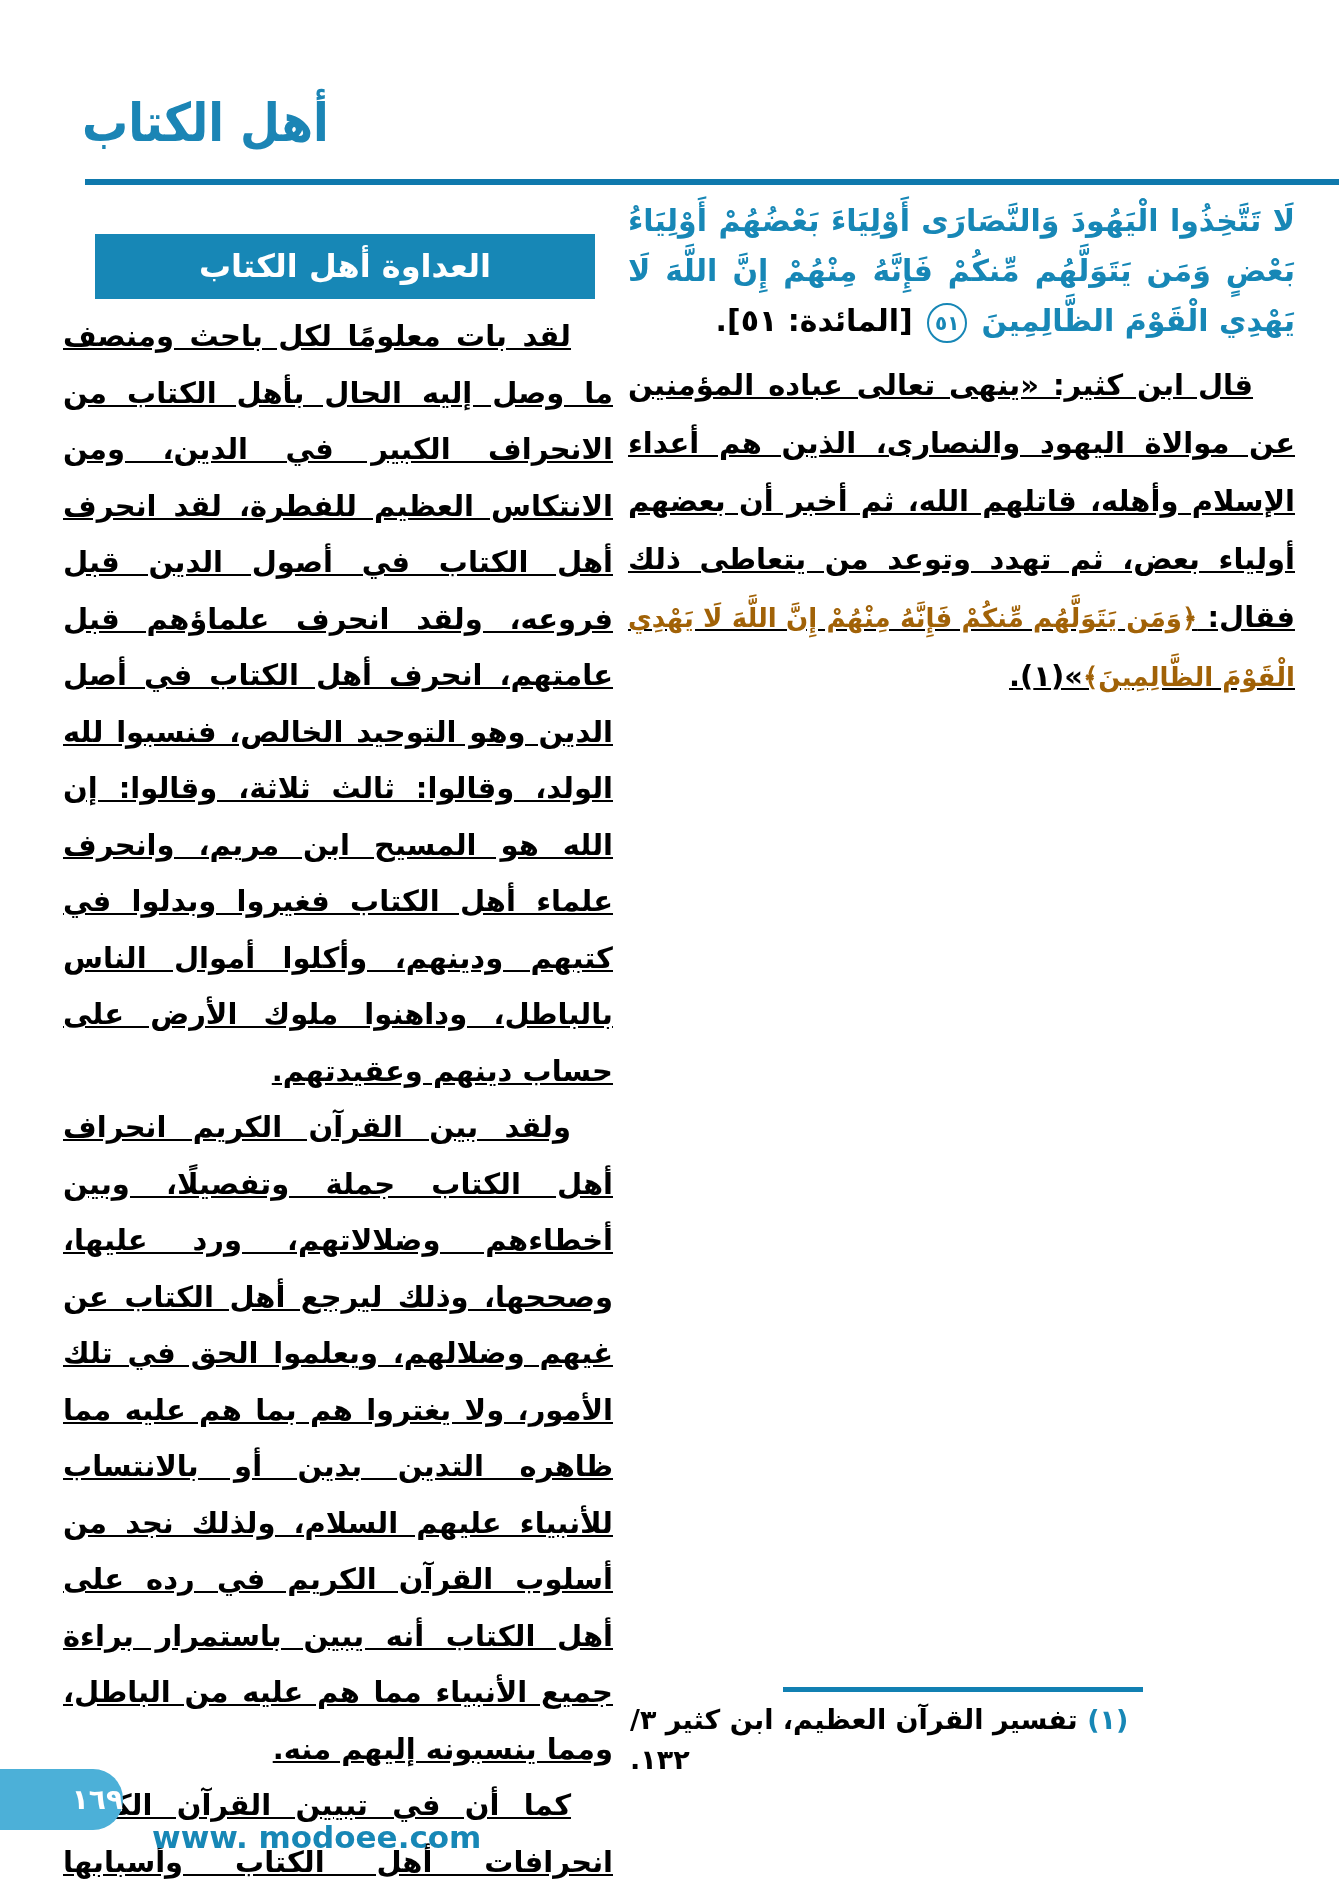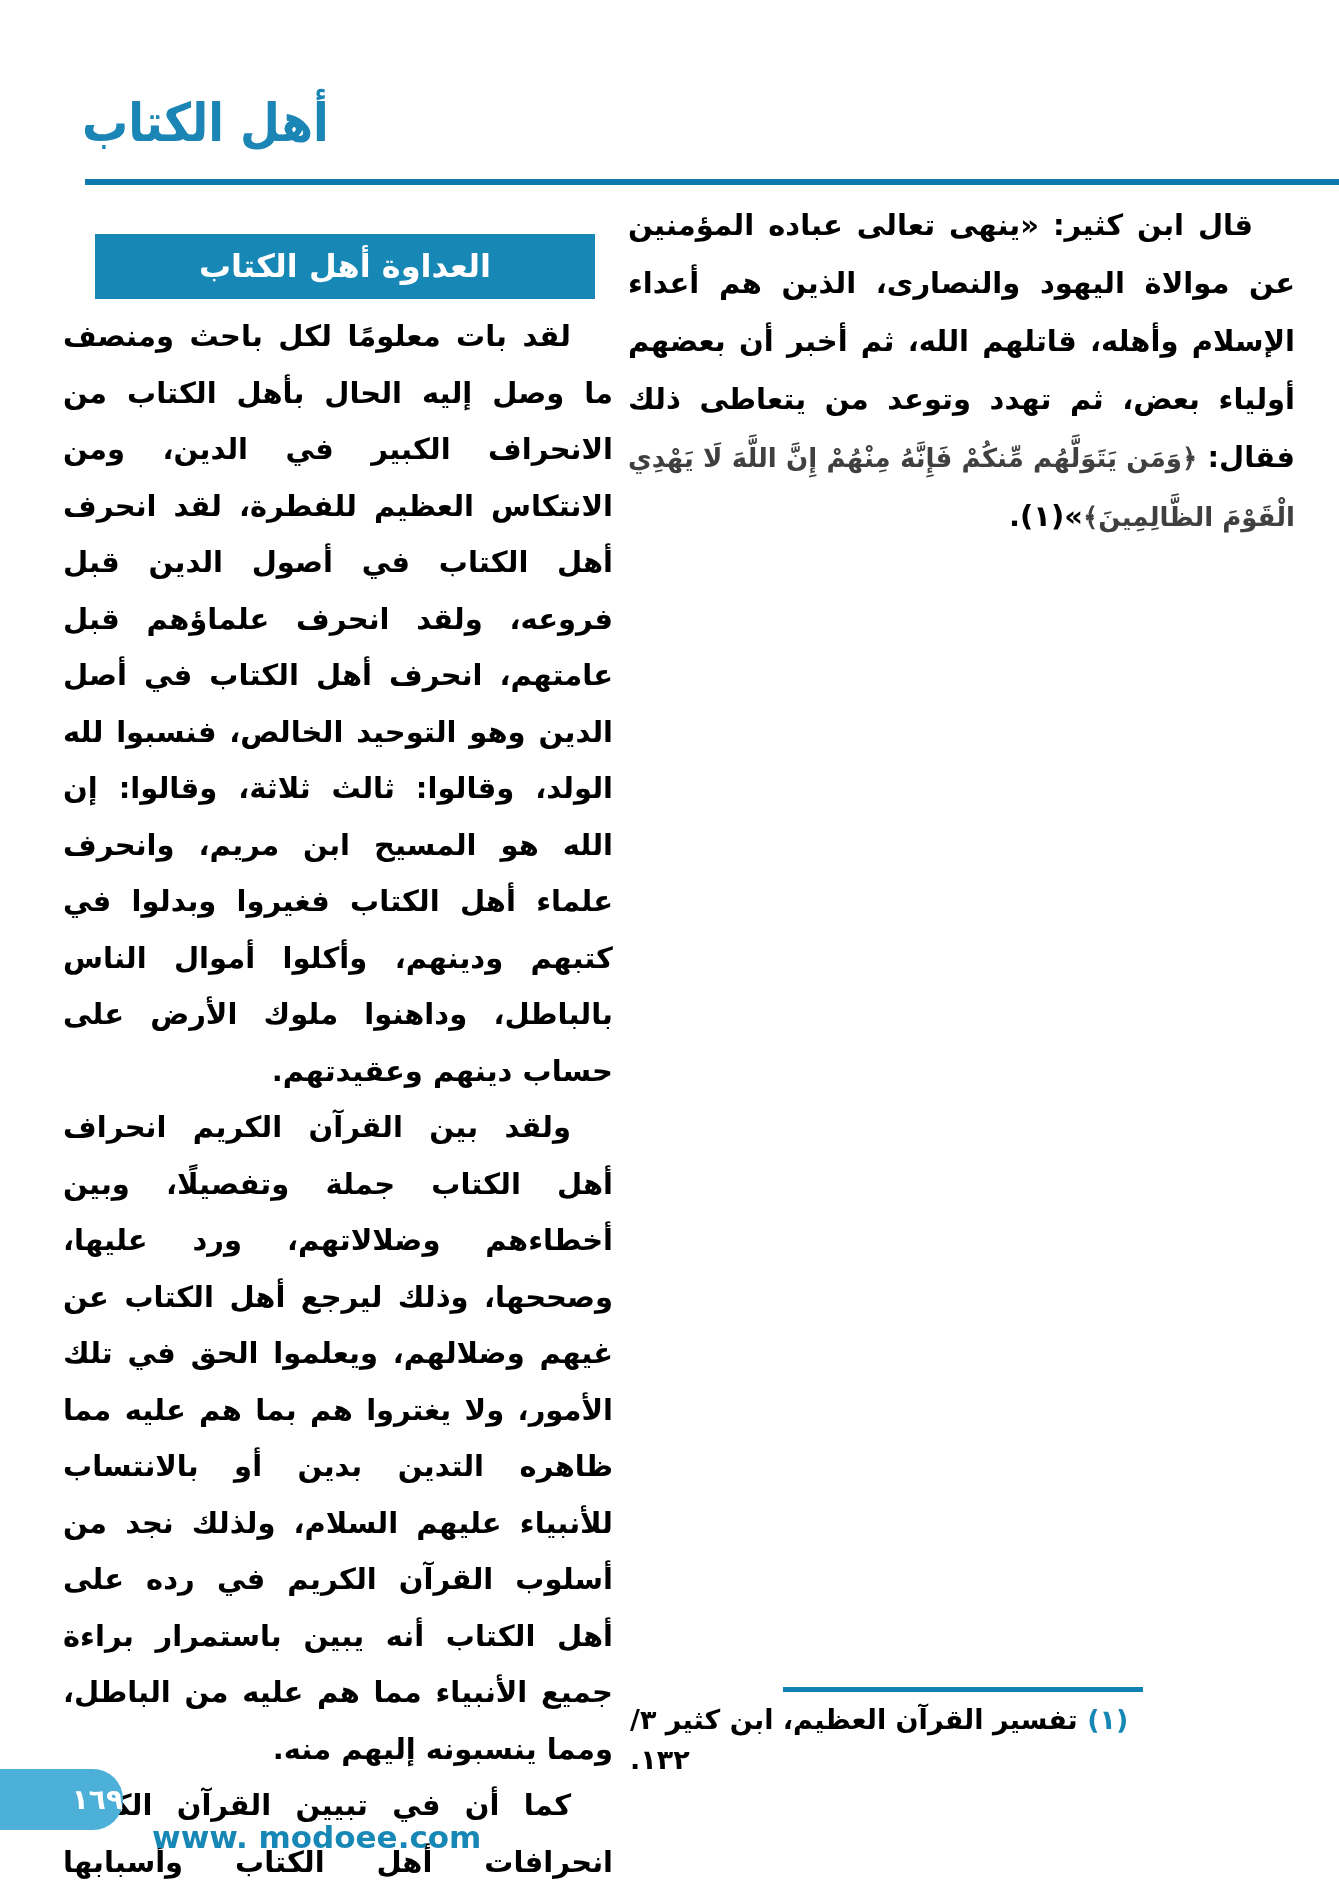--- a/index.html
+++ b/index.html
@@ -28,23 +28,23 @@
     text-align:justify; direction:rtl; margin-bottom:10px;
   }
   .verse .citation { color:#000000; font-weight:bold; }
   .ayah-ornament {
     display:inline-block; width:40px; height:40px; line-height:36px;
     border:2px solid #1787b6; border-radius:50%; text-align:center;
     font-size:20px; color:#1787b6; vertical-align:middle; margin:0 4px;
   }
   .para {
     font-size:29px; line-height:58px; font-weight:bold; color:#000000;
-    text-indent:42px; text-align:justify; direction:rtl;
+    text-indent:42px; text-align:justify; direction:rtl;text-decoration:underline;
   }
-  .inline-quote { color:#404040; font-size:26px; }
+  .inline-quote { color:#a16207; font-size:26px; }
 
   .left-col-text {
     position:absolute; left:63px; top:308px; width:550px;
   }
   .left-col-text .para { line-height:56.5px; }
 
   .section-heading {
     position:absolute; left:95px; top:234px; width:500px; height:65px;
     background:#1787b6; color:#ffffff; text-align:center;
     font-size:32px; font-weight:bold; line-height:65px; direction:rtl;
@@ -74,20 +74,23 @@
     color:#1787b6; font-size:31px; font-weight:bold; direction:ltr;margin-top:40px;
   }
 </style>
 </head>
 <body>
 
 <div class="calligraphy">أهل الكتاب</div>
 <div class="header-rule"></div>
 
 <div class="right-col col">
+  <div class="verse">
+    <span>لَا تَتَّخِذُوا الْيَهُودَ وَالنَّصَارَى أَوْلِيَاءَ بَعْضُهُمْ أَوْلِيَاءُ بَعْضٍ وَمَن يَتَوَلَّهُم مِّنكُمْ فَإِنَّهُ مِنْهُمْ إِنَّ اللَّهَ لَا يَهْدِي الْقَوْمَ الظَّالِمِينَ </span><span class="ayah-ornament">٥١</span><span class="citation"> [المائدة: ٥١].</span>
+  </div>
   <p class="para">
     <span>قال ابن كثير: «ينهى تعالى عباده المؤمنين عن موالاة اليهود والنصارى، الذين هم أعداء الإسلام وأهله، قاتلهم الله، ثم أخبر أن بعضهم أولياء بعض، ثم تهدد وتوعد من يتعاطى ذلك فقال: </span><span class="inline-quote">﴿وَمَن يَتَوَلَّهُم مِّنكُمْ فَإِنَّهُ مِنْهُمْ إِنَّ اللَّهَ لَا يَهْدِي الْقَوْمَ الظَّالِمِينَ﴾</span><span>»(١).</span>
   </p>
 </div>
 
 <div class="section-heading">العداوة أهل الكتاب</div>
 <div class="left-col-text col">
   <p class="para">لقد بات معلومًا لكل باحث ومنصف ما وصل إليه الحال بأهل الكتاب من الانحراف الكبير في الدين، ومن الانتكاس العظيم للفطرة، لقد انحرف أهل الكتاب في أصول الدين قبل فروعه، ولقد انحرف علماؤهم قبل عامتهم، انحرف أهل الكتاب في أصل الدين وهو التوحيد الخالص، فنسبوا لله الولد، وقالوا: ثالث ثلاثة، وقالوا: إن الله هو المسيح ابن مريم، وانحرف علماء أهل الكتاب فغيروا وبدلوا في كتبهم ودينهم، وأكلوا أموال الناس بالباطل، وداهنوا ملوك الأرض على حساب دينهم وعقيدتهم.</p>
   <p class="para">ولقد بين القرآن الكريم انحراف أهل الكتاب جملة وتفصيلًا، وبين أخطاءهم وضلالاتهم، ورد عليها، وصححها، وذلك ليرجع أهل الكتاب عن غيهم وضلالهم، ويعلموا الحق في تلك الأمور، ولا يغتروا هم بما هم عليه مما ظاهره التدين بدين أو بالانتساب للأنبياء عليهم السلام، ولذلك نجد من أسلوب القرآن الكريم في رده على أهل الكتاب أنه يبين باستمرار براءة جميع الأنبياء مما هم عليه من الباطل، ومما ينسبونه إليهم منه.</p>
   <p class="para">كما أن في تبيين القرآن الكريم انحرافات أهل الكتاب وأسبابها ونتائجها: تحذيرًا لهذه</p>

